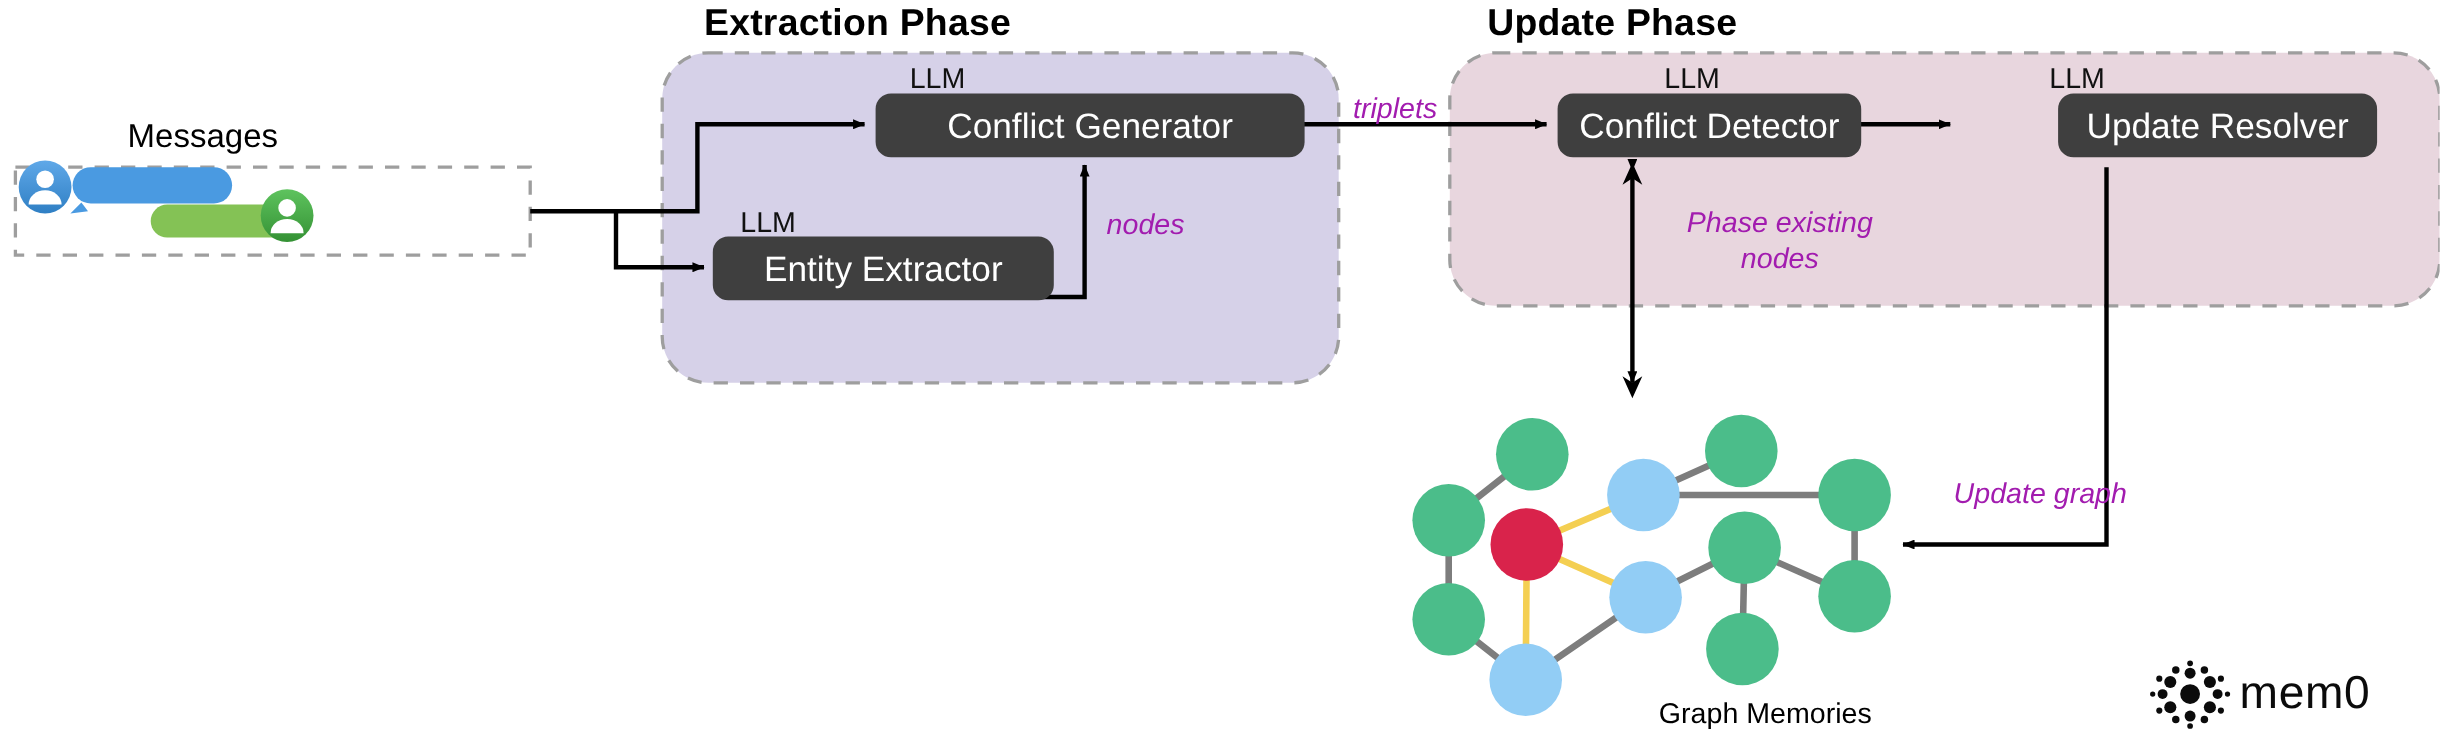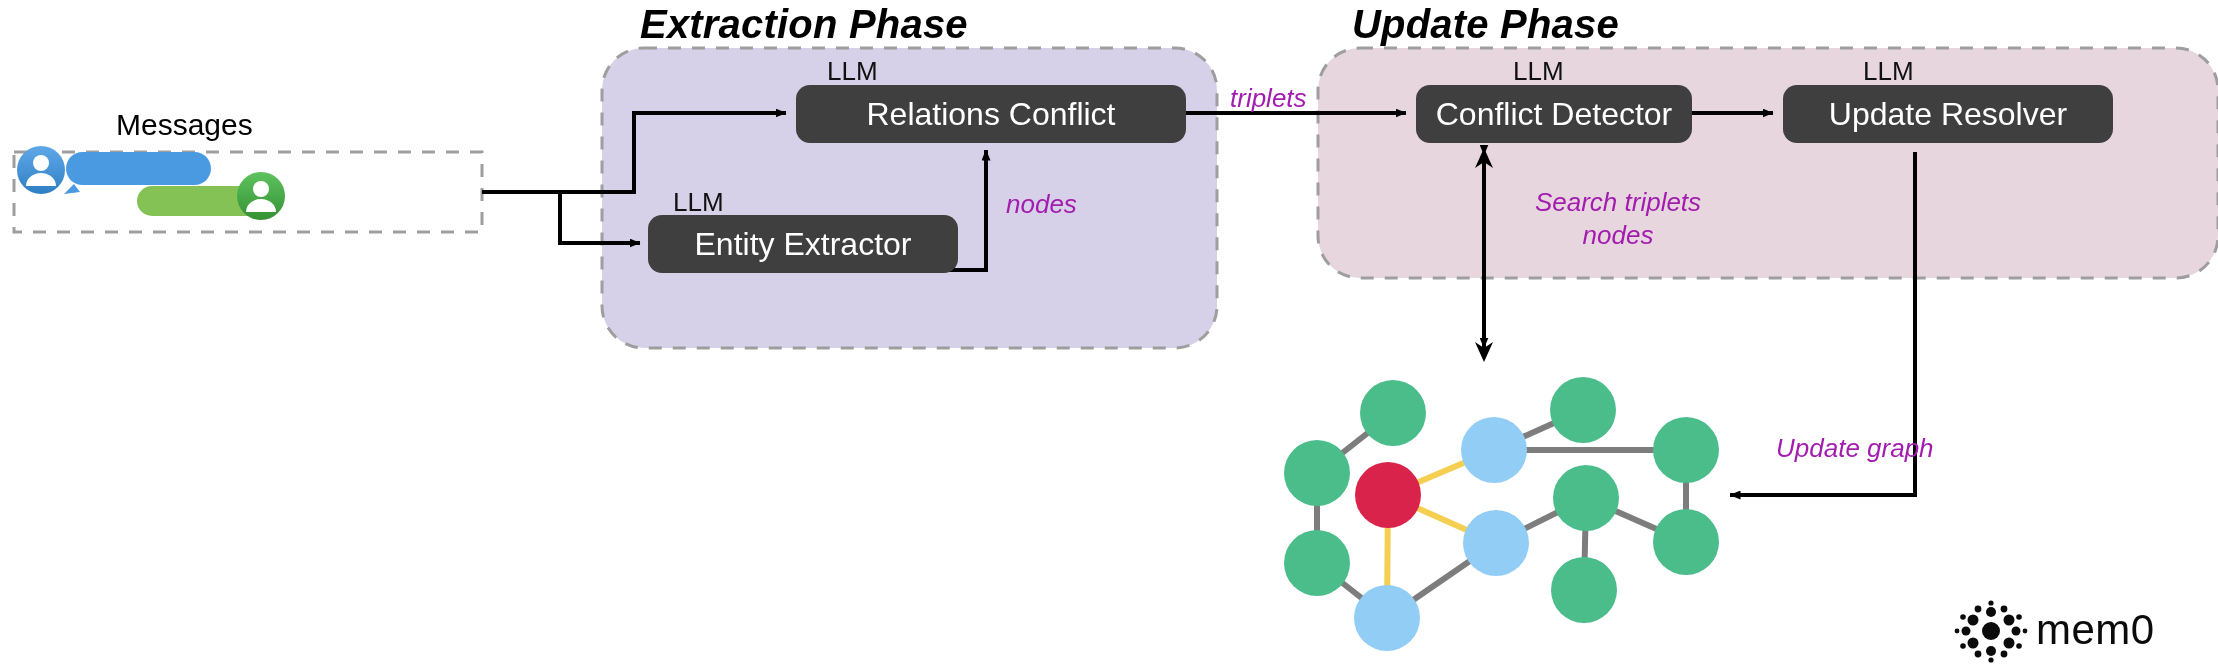--- a/index.html
+++ b/index.html
@@ -1,21 +1,21 @@
 <!DOCTYPE html>
 <html><head>
 <meta charset="utf-8">
 <style>
   html,body{margin:0;padding:0;background:#ffffff;}
   body{font-family:"Liberation Sans", sans-serif;}
   #stage{position:relative;width:2218px;height:672px;background:#fff;overflow:hidden;}
   #svg-layer{position:absolute;left:0;top:0;width:2218px;height:672px;}
   .phase-title{
-    position:absolute;font-weight:bold;font-size:40px;color:#000;
-    white-space:nowrap;letter-spacing:.2px;font-style:italic;
+    position:absolute;font-weight:bold;font-size:34px;color:#000;
+    white-space:nowrap;letter-spacing:.2px;
   }
   .llm-label{
     position:absolute;font-size:26px;color:#111;white-space:nowrap;
   }
   .node-box{
     position:absolute;background:#3f3f3f;border-radius:14px;
     display:flex;align-items:center;justify-content:center;
     color:#ffffff;font-size:32px;white-space:nowrap;
   }
   .edge-label{
@@ -157,37 +157,38 @@
 
   <div class="phase-title" style="left:640px;top:2px;">Extraction Phase</div>
 
   <div class="phase-title" style="left:1352px;top:2px;">Update Phase</div>
 
   <div class="llm-label" style="left:827px;top:56px;">LLM</div>
   <div class="llm-label" style="left:673px;top:187px;">LLM</div>
   <div class="llm-label" style="left:1513px;top:56px;">LLM</div>
   <div class="llm-label" style="left:1863px;top:56px;">LLM</div>
 
-  <div class="node-box" style="left:796px;top:85px;width:390px;height:58px;">Relations Conflict</div>
+  <div class="node-box" style="left:796px;top:85px;width:390px;height:58px;">Conflict Generator</div>
 
   <div class="node-box" style="left:648px;top:215px;width:310px;height:58px;">Entity Extractor</div>
 
   <div class="node-box" style="left:1416px;top:85px;width:276px;height:58px;">Conflict Detector</div>
 
-  <div class="node-box" style="left:1783px;top:85px;width:330px;height:58px;">Update Resolver</div>
+  <div class="node-box" style="left:1871px;top:85px;width:290px;height:58px;">Update Resolver</div>
 
   <div class="edge-label" style="left:1006px;top:188px;">nodes</div>
 
   <div class="edge-label" style="left:1230px;top:82px;">triplets</div>
 
   <div class="edge-label" style="left:1508px;top:186px;text-align:center;width:220px;">
-    <div>Search triplets</div>
+    <div>Phase existing</div>
     <div>nodes</div>
   </div>
 
   <div class="edge-label" style="left:1776px;top:432px;">Update graph</div>
 
+  <div class="plain-label" style="left:1508px;top:633px;">Graph Memories</div>
 
   <div class="logo-wrap" style="left:2036px;top:606px;">
     <span class="logo-text">mem0</span>
   </div>
 
 </div>
 
 </body></html>

